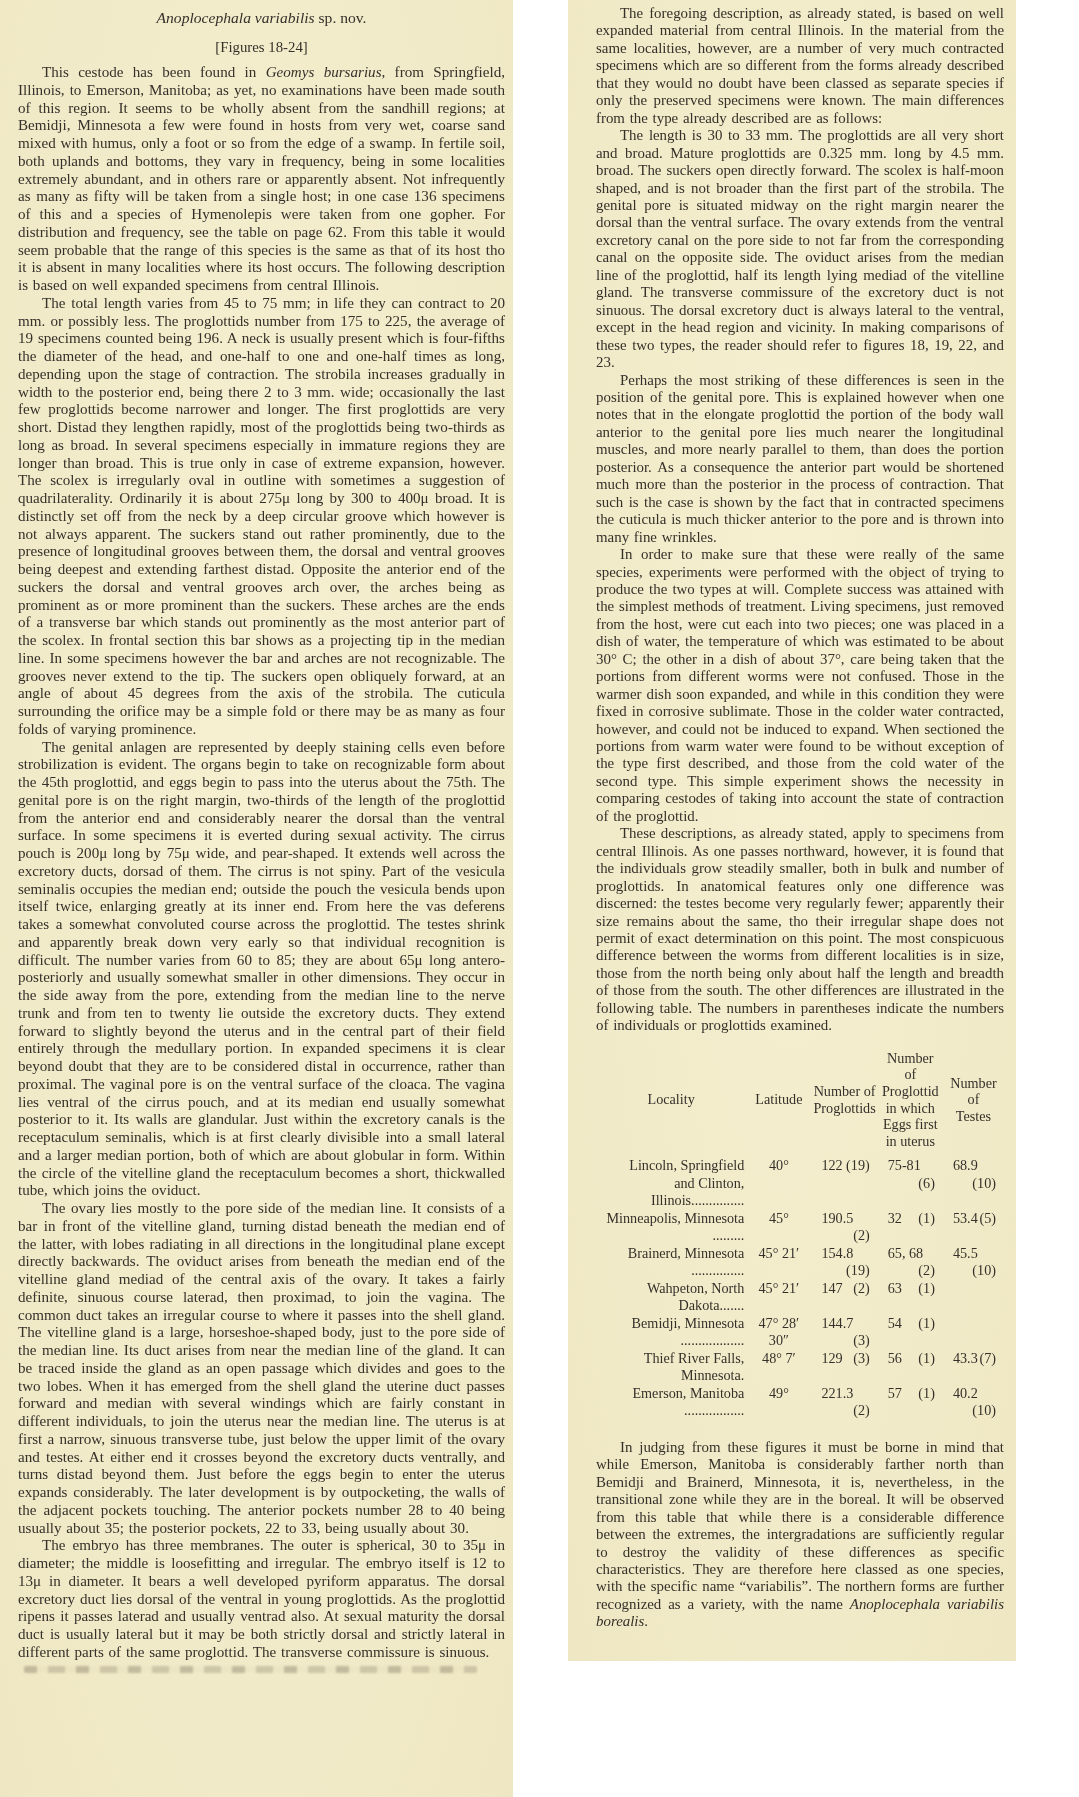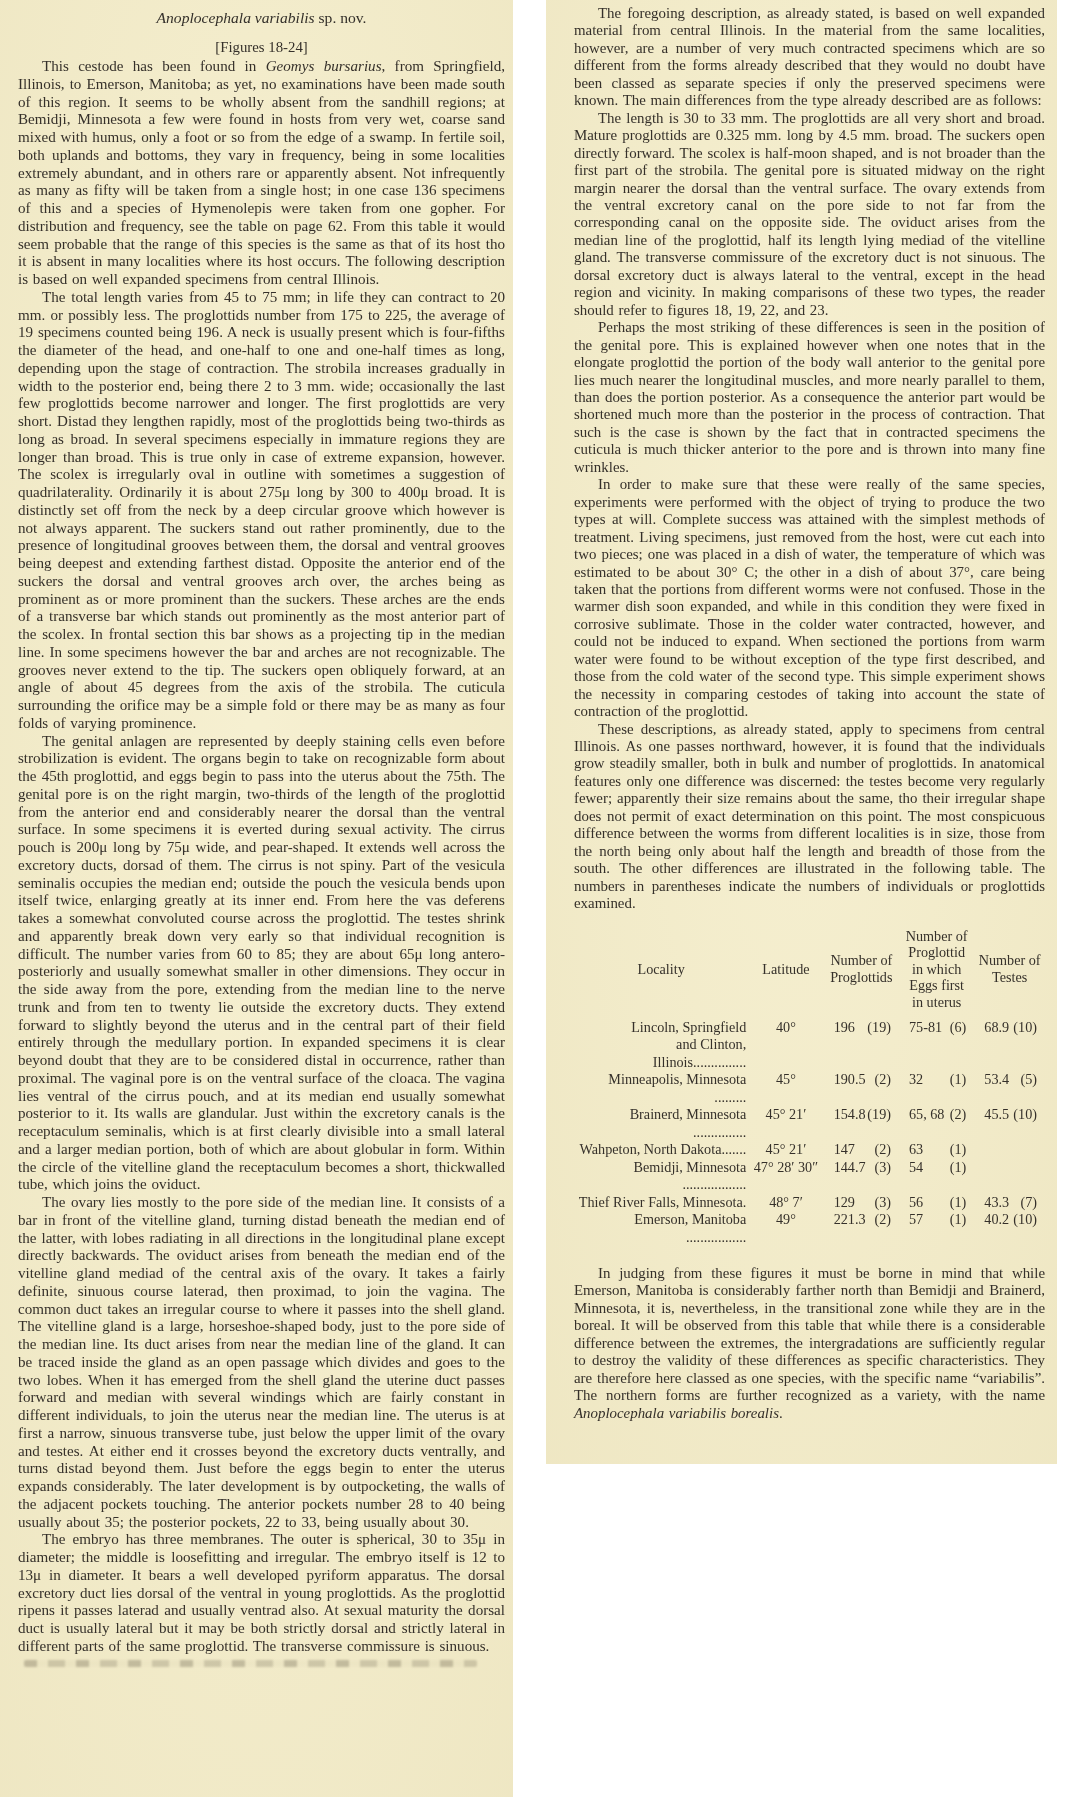--- a/index.html
+++ b/index.html
@@ -16,34 +16,34 @@
     background:#f5eecb;
     background-image:radial-gradient(ellipse at 50% 40%, rgba(255,255,255,0.12), rgba(120,100,50,0.05));
     box-sizing:border-box;
   }
   .col-left{
     left:0;width:513px;height:1797px;
     padding:6px 8px 0 18px;
     overflow:hidden;
   }
   .col-right{
-    left:546px;width:511px;height:auto;
-    padding:5px 12px 42px 28px;
+    left:568px;width:448px;height:auto;
+    padding:5px 12px 30px 28px;
   }
   .paper-title{
     margin:2px 0 0 0;
     font-size:15.6px;font-weight:normal;
     text-align:center;line-height:19px;
     color:#34302a;
   }
   .paper-title .sp-name{font-style:italic;}
   .figures-line{
     text-align:center;
     font-size:14.8px;line-height:17px;
-    margin:12px 0 2px 0;
+    margin:12px 0 8px 0;
   }
   p.body-par{
     margin:0;
     font-size:15.1px;
     line-height:17.75px;
     text-align:justify;
     text-indent:24px;
     word-spacing:1px;
   }
   .col-right p.body-par{font-size:14.9px;line-height:17.45px;}
@@ -129,21 +129,21 @@
           <th class="c-test">Number of
 Testes</th>
         </tr>
       </thead>
       <tbody>
           <tr>
             <td class="c-loc">Lincoln, Springfield
 &nbsp;&nbsp;and Clinton, Illinois...............</td>
             <td class="c-lat">40°</td>
             <td class="pair">
-              <span class="val">196</span>
+              <span class="val">122</span>
               <span class="cnt">(19)</span>
             </td>
             <td class="pair">
               <span class="val">75-81</span>
               <span class="cnt">(6)</span>
             </td>
             <td class="pair">
               <span class="val">68.9</span>
               <span class="cnt">(10)</span>
             </td>

